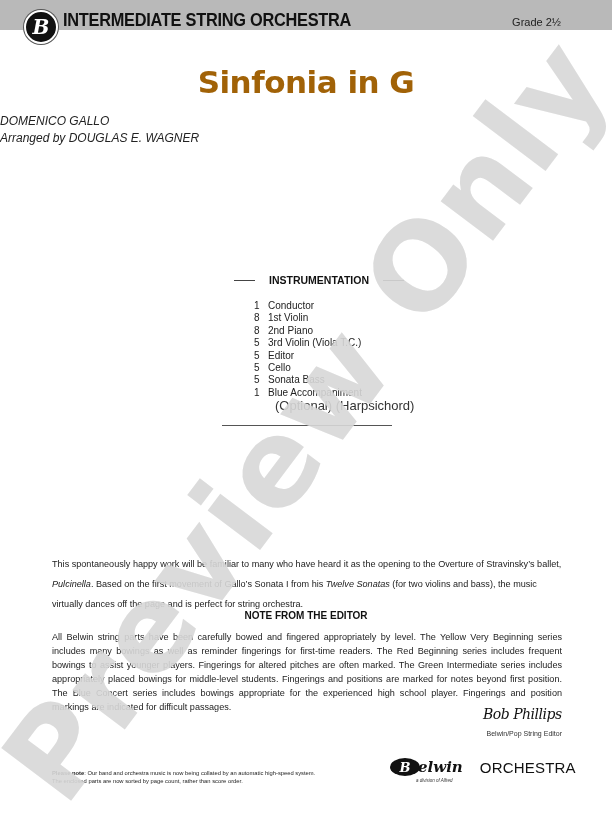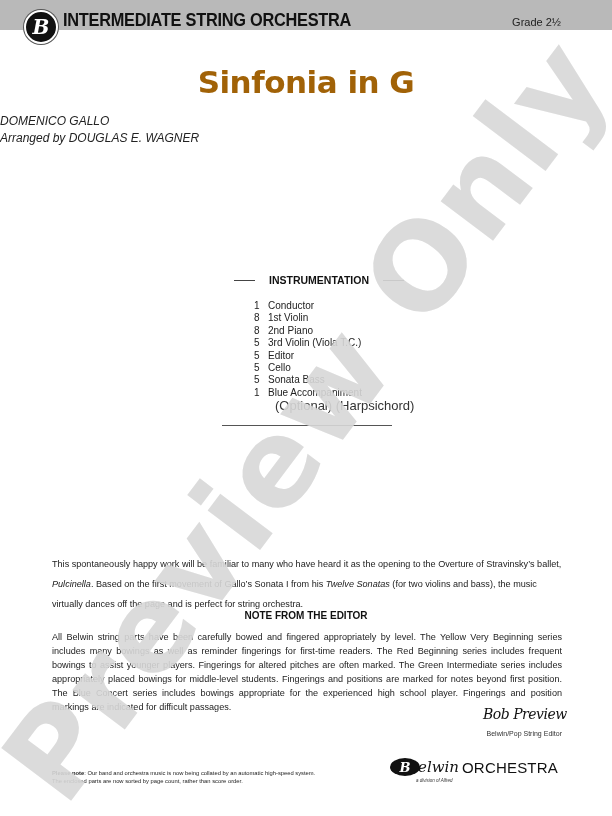--- a/index.html
+++ b/index.html
@@ -37,22 +37,22 @@
   .signature { position:absolute; left:483px; top:706px; font-family:"DejaVu Serif", serif; font-style:italic; font-size:14px; color:#111; letter-spacing:-0.5px; }
   .sig-caption { position:absolute; right:50px; top:730px; font-size:7px; color:#333; }
 
   .footnote { position:absolute; left:52px; top:769px; font-size:5.8px; line-height:8px; color:#222; }
   .footnote b { font-weight:bold; }
 
   .belwin-logo { position:absolute; left:390px; top:756px; height:22px; display:flex; align-items:center; }
   .belwin-oval { width:30px; height:18px; border-radius:50%; background:#111; color:#fff;
                  font-family:"DejaVu Serif", serif; font-style:italic; font-weight:bold; font-size:13px;
                  display:flex; align-items:center; justify-content:center; }
-  .belwin-word { font-family:"DejaVu Serif", serif; font-style:italic; font-weight:normal; font-size:15px; margin-left:-2px; color:#111; }
-  .orch-word { font-family:"Liberation Sans", sans-serif; font-size:15px; margin-left:3px; color:#111; letter-spacing:0.2px; }
+  .belwin-word { font-family:"DejaVu Serif", serif; font-style:italic; font-weight:bold; font-size:15px; margin-left:-2px; color:#111; }
+  .orch-word { font-family:"Liberation Sans", sans-serif; font-size:15px; margin-left:17px; color:#111; letter-spacing:0.2px; }
   .alfred-note { position:absolute; left:416px; top:778px; font-size:4.5px; font-style:italic; color:#333; }
 
   .watermark { position:absolute; left:306px; top:420px; transform:translate(-50%,-50%) rotate(-53deg);
                font-family:"DejaVu Sans", sans-serif; font-weight:bold; font-size:120px; color:#d8d8d8;
                white-space:nowrap; opacity:0.9; pointer-events:none; letter-spacing:2px; }
 </style>
 </head>
 <body>
 
 <div class="header-band"></div>
@@ -106,21 +106,21 @@
     </li>
 </ul>
 <div class="instr-sub">(Optional) (Harpsichord)</div>
 <div class="instr-bottom-rule"></div>
 
 <div class="blurb"><span>This spontaneously happy work will be familiar to many who have heard it as the opening to the Overture of Stravinsky’s ballet, </span><i>Pulcinella</i><span>. Based on the first movement of Gallo’s Sonata I from his </span><i>Twelve Sonatas</i><span> (for two violins and bass), the music virtually dances off the page and is perfect for string orchestra.</span></div>
 
 <div class="note-heading">NOTE FROM THE EDITOR</div>
 <div class="note-body">All Belwin string parts have been carefully bowed and fingered appropriately by level. The Yellow Very Beginning series includes many bowings as well as reminder fingerings for first-time readers. The Red Beginning series includes frequent bowings to assist younger players. Fingerings for altered pitches are often marked. The Green Intermediate series includes appropriately placed bowings for middle-level students. Fingerings and positions are marked for notes beyond first position. The Blue Concert series includes bowings appropriate for the experienced high school player. Fingerings and position markings are indicated for difficult passages.</div>
 
-<div class="signature">Bob Preview</div>
+<div class="signature">Bob Phillips</div>
 <div class="sig-caption">Belwin/Pop String Editor</div>
 
 <div class="footnote">
   <b>Please note</b><span>: Our band and orchestra music is now being collated by an automatic high-speed system.</span><br>
   <span>The enclosed parts are now sorted by page count, rather than score order.</span>
 </div>
 
 <div class="belwin-logo">
   <span class="belwin-oval">B</span>
   <span class="belwin-word">elwin</span>

